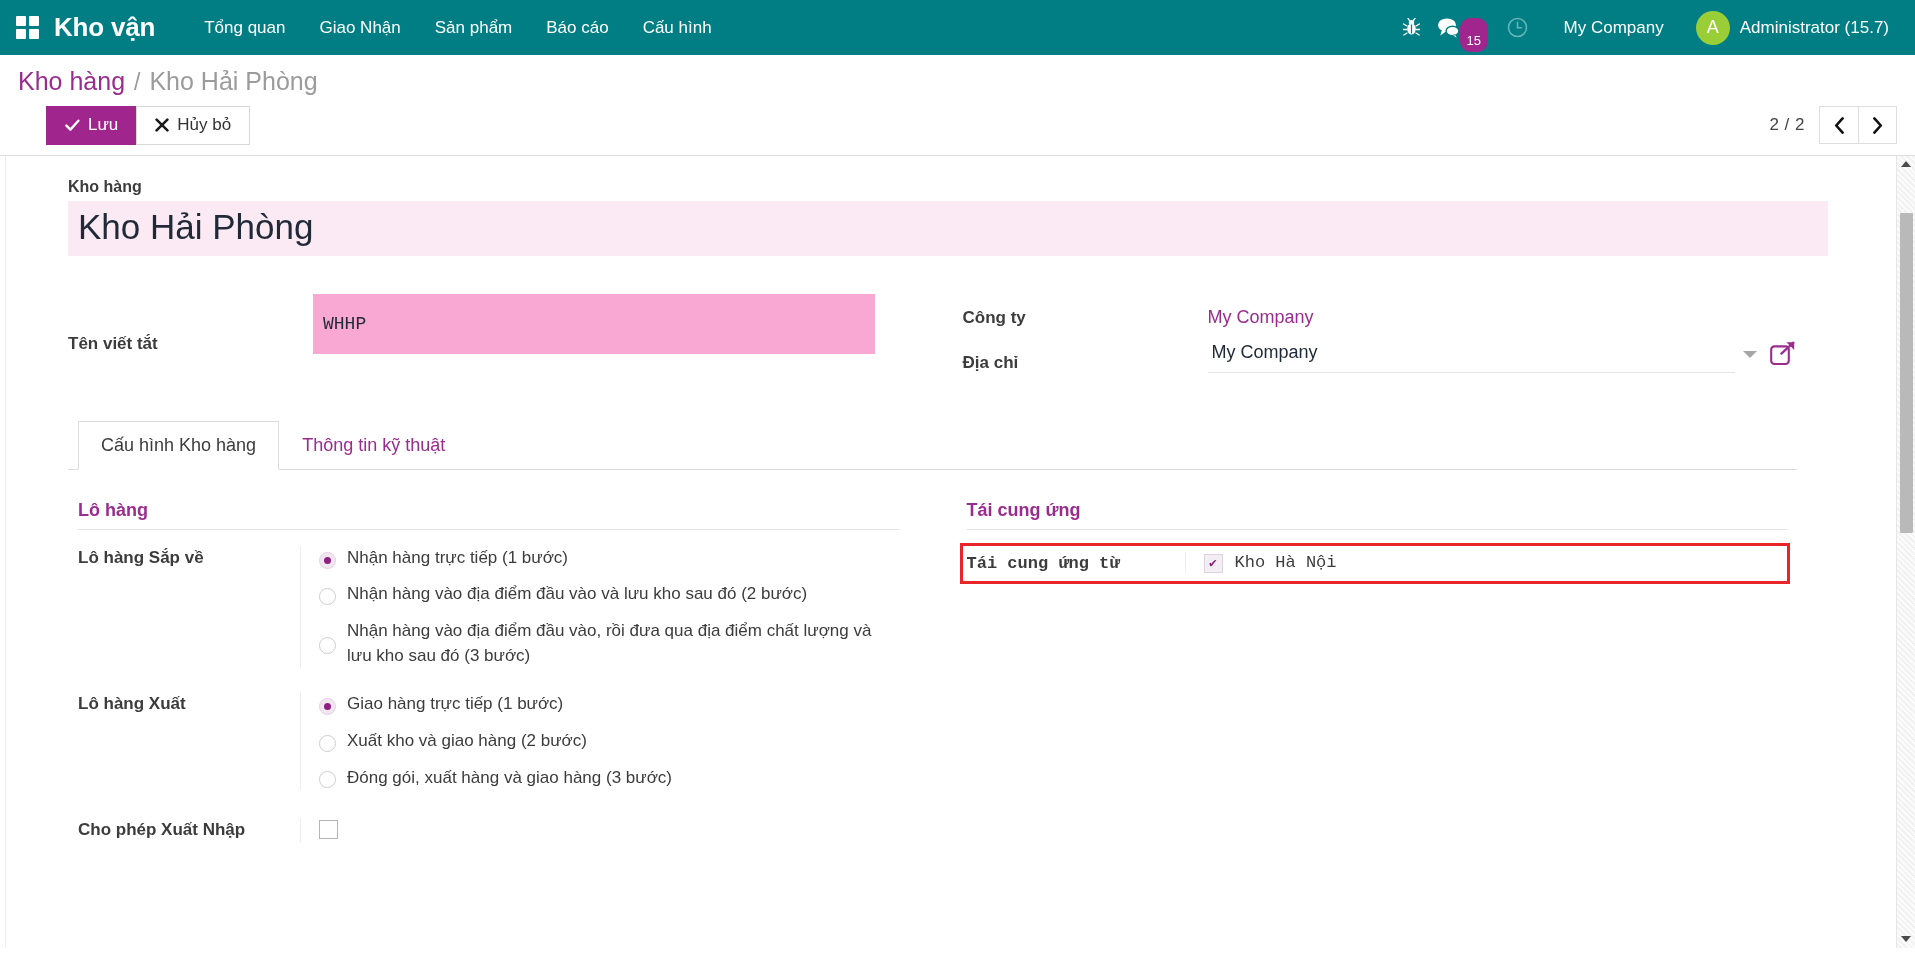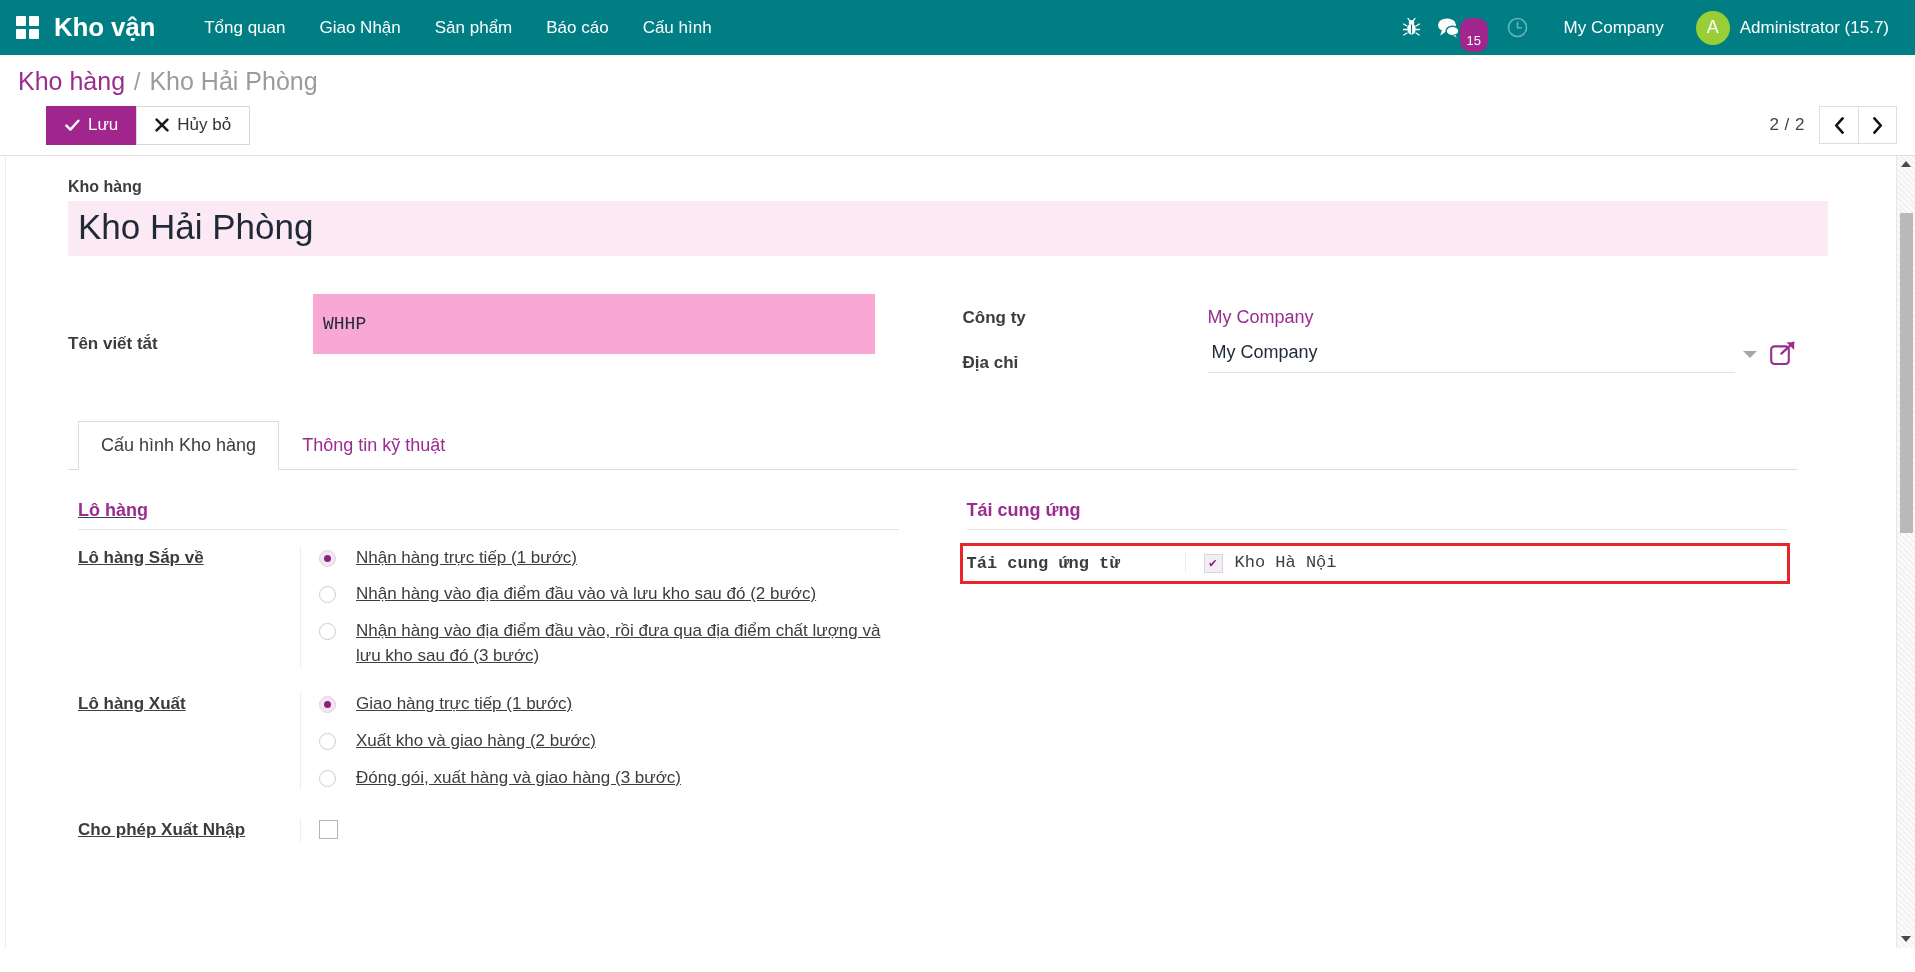--- a/index.html
+++ b/index.html
@@ -247,40 +247,40 @@
     margin-bottom: -1px;
   }
   .tab.active {
     color: #3c3c3c;
     background: #ffffff;
     border-color: #dcdcdc #dcdcdc #ffffff;
   }
 
   .tab-body { padding: 30px 10px 0 10px; display: flex; }
   .grp { width: 50%; }
-  .grp-left { padding-right: 34px; text-decoration: underline; }
+  .grp-left { padding-right: 34px; }
   .grp-right { padding-left: 34px; }
   .grp-title {
     font-size: 18px;
     color: #9b2c8f;
     font-weight: 700;
     border-bottom: 1px solid #e3e3e3;
     padding-bottom: 8px;
     margin-bottom: 16px;
   }
 
   .g-row { display: flex; align-items: flex-start; margin-bottom: 14px; }
   .g-label {
     width: 222px; flex: 0 0 222px;
     font-size: 17px; font-weight: 700; color: #3c3c3c;
     padding-top: 2px; padding-right: 12px;
   }
   .g-value { flex: 1; border-left: 1px solid #eeeeee; padding-left: 18px; }
 
-  .radio-opt { display: flex; align-items: flex-start; gap: 20px; margin-bottom: 12px; cursor: pointer; }
+  .radio-opt { display: flex; align-items: center; gap: 11px; margin-bottom: 12px; cursor: pointer; }
   .radio-opt:last-child { margin-bottom: 0; }
   .radio {
     width: 17px; height: 17px; border-radius: 50%;
     border: 1px solid #cdcdcd; background: #fff;
     flex: 0 0 auto; margin-top: 4px;
     display: flex; align-items: center; justify-content: center;
   }
   .radio.checked { border-color: #e4d0e2; background: #f2e6f1; }
   .radio.checked::after {
     content: ""; width: 7px; height: 7px; border-radius: 50%;

